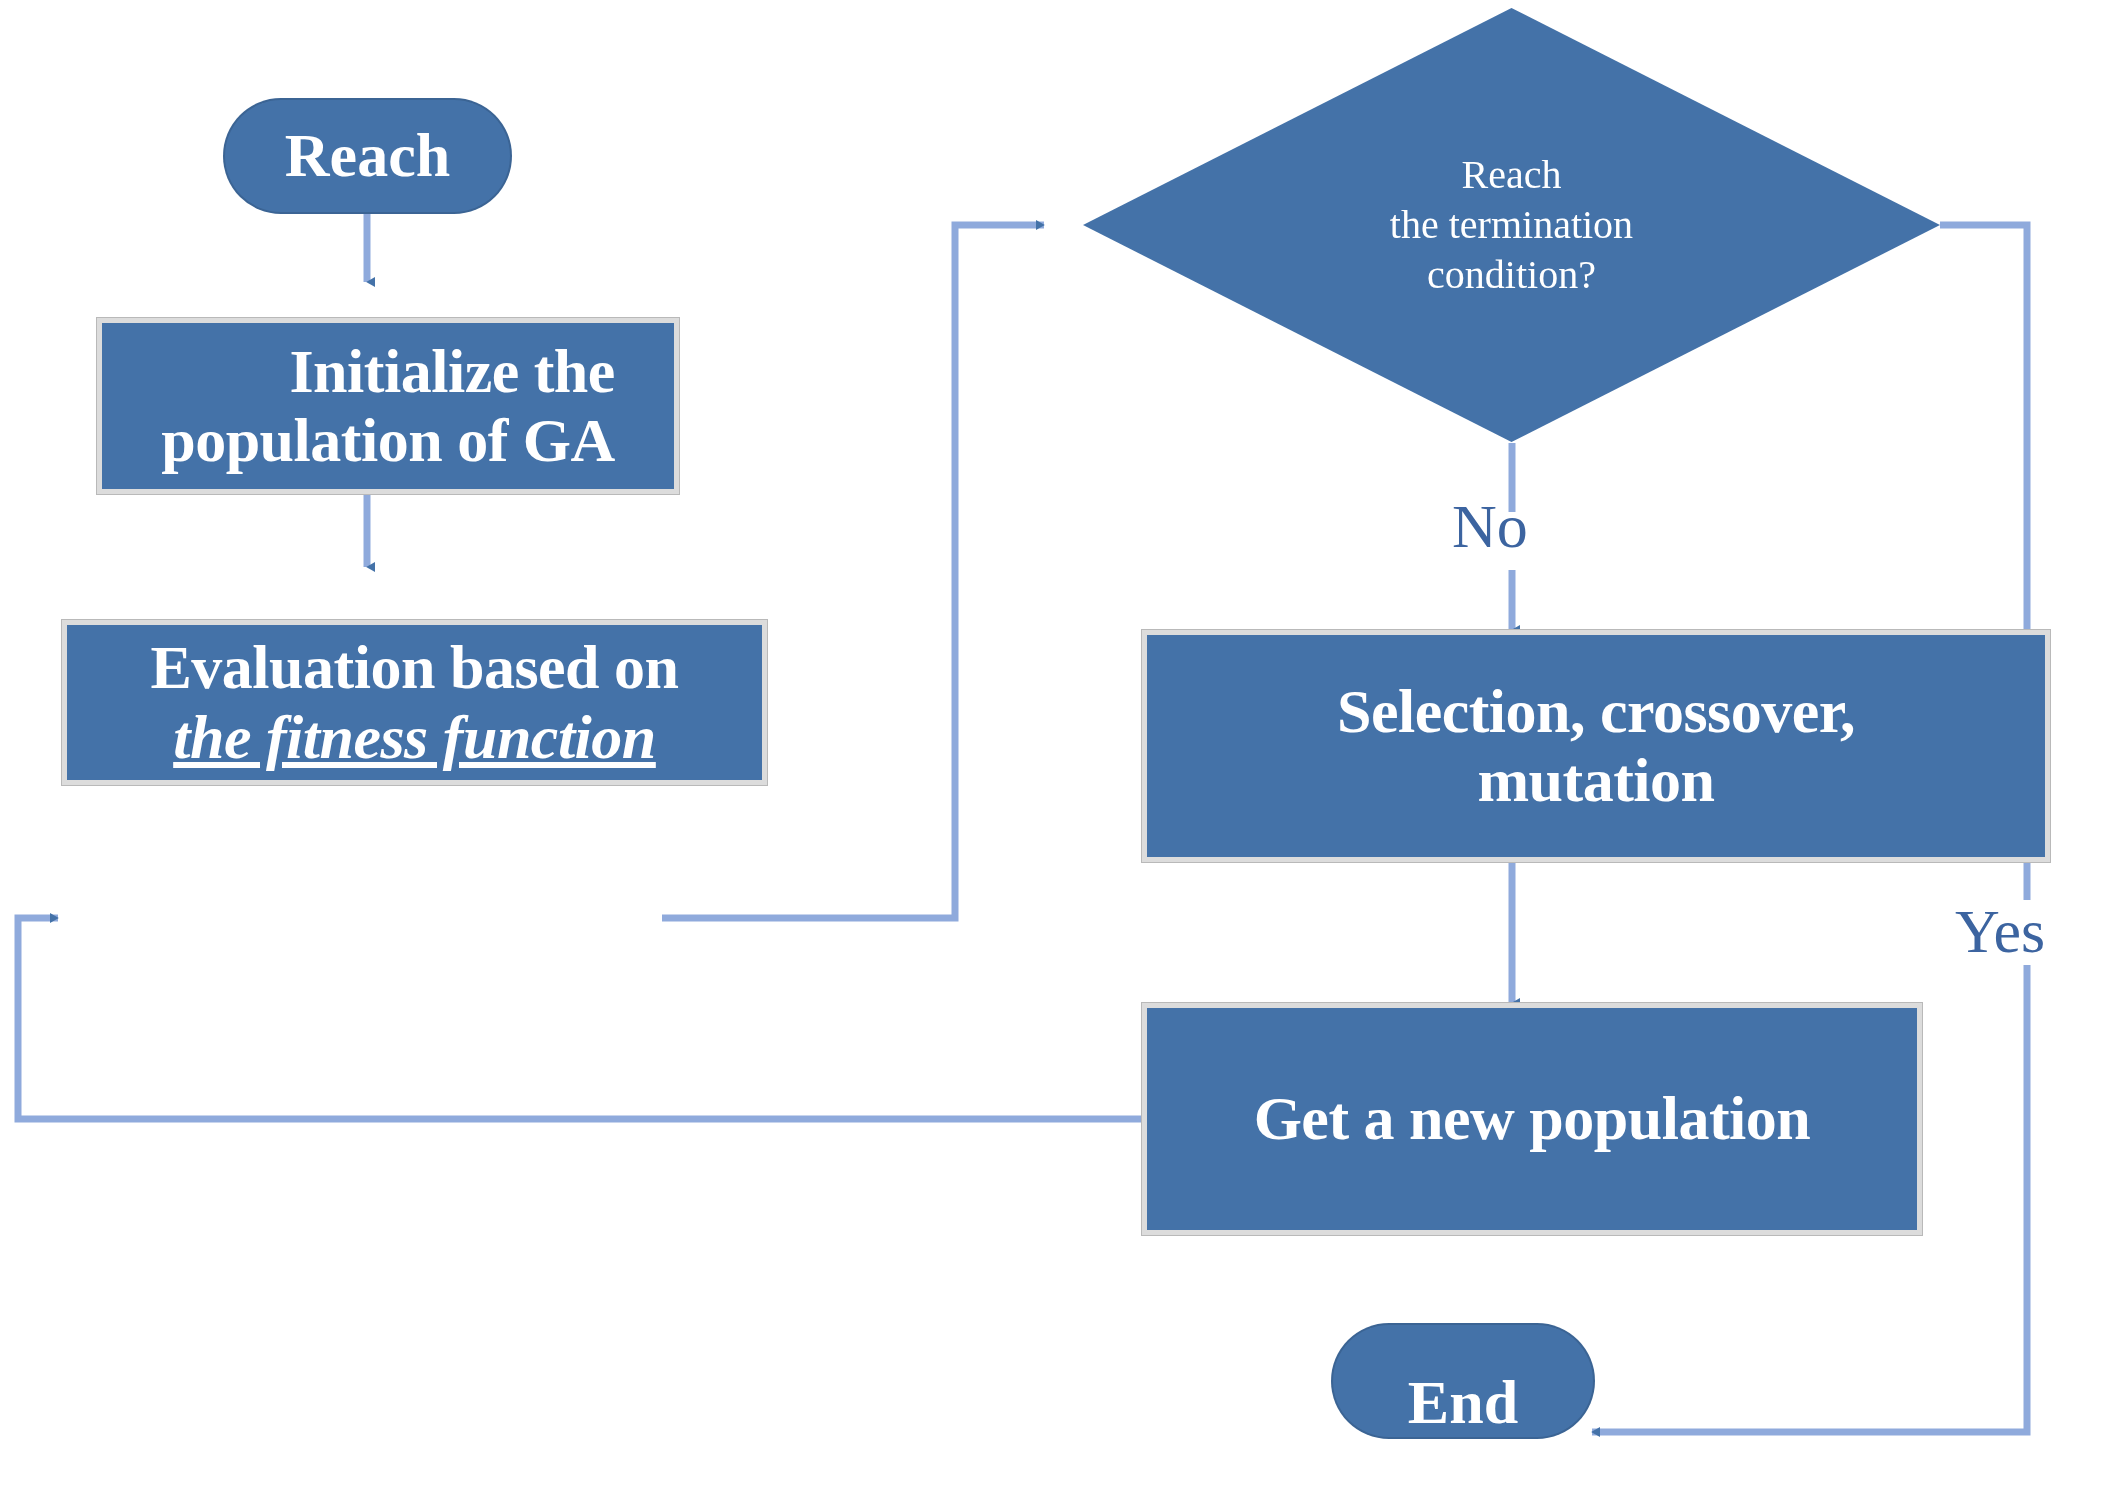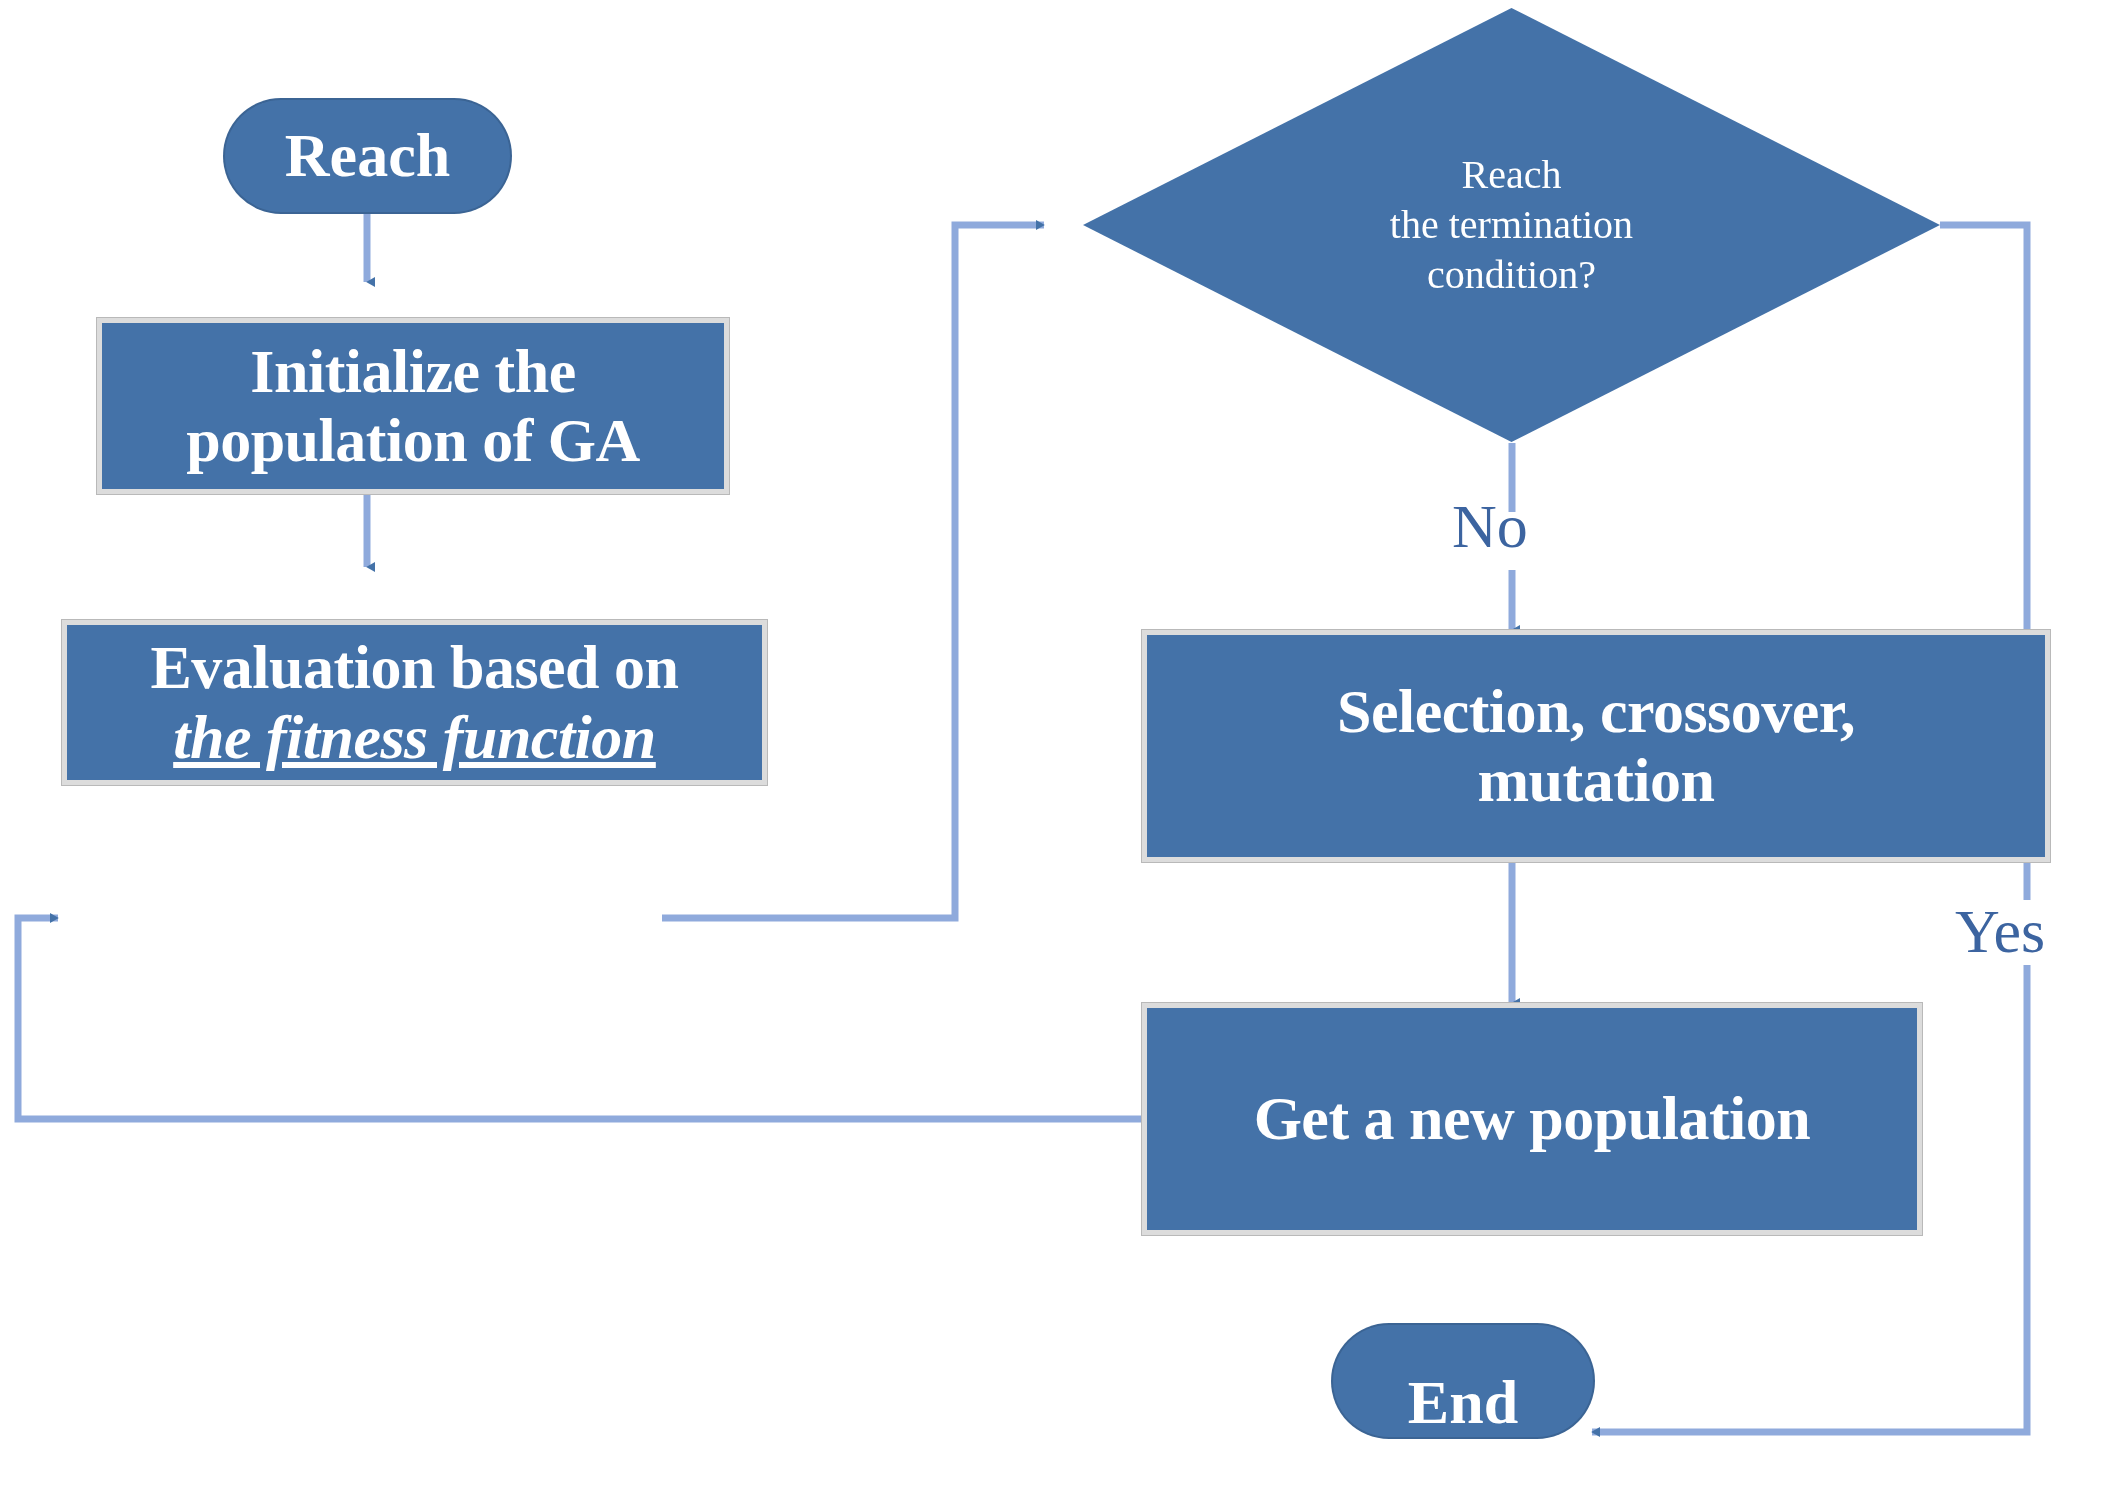--- a/index.html
+++ b/index.html
@@ -124,21 +124,21 @@
 
       <path d="M 1940 225 L 2027 225 L 2027 900"></path>
       <path d="M 2027 965 L 2027 1432 L 1592 1432" marker-end="url(#ah-left)"></path>
     </g>
   </svg>
 
   <div class="node terminator" style="left:225px; top:100px; width:285px; height:112px;">
     <span class="txt">Reach</span>
   </div>
 
-  <div class="node process" style="left:97px; top:318px; width:632px; height:176px;">
+  <div class="node process" style="left:97px; top:318px; width:582px; height:176px;text-align:right;">
     <span>
       <span class="txt">Initialize the</span>
       <span class="txt">population of GA</span>
     </span>
   </div>
 
   <div class="node process" style="left:62px; top:620px; width:705px; height:165px;">
     <span>
       <span class="txt">Evaluation based on</span>
       <span class="txt line-italic">the fitness function</span>

